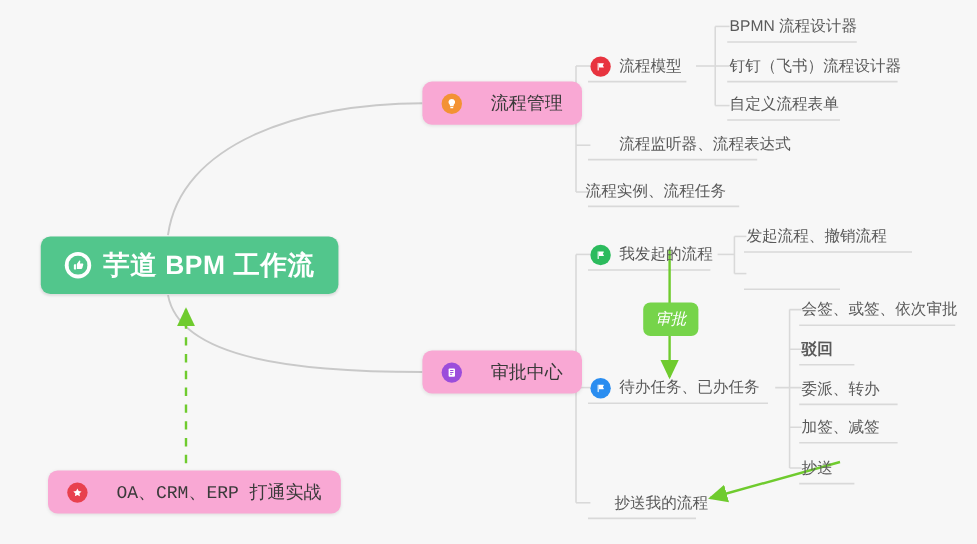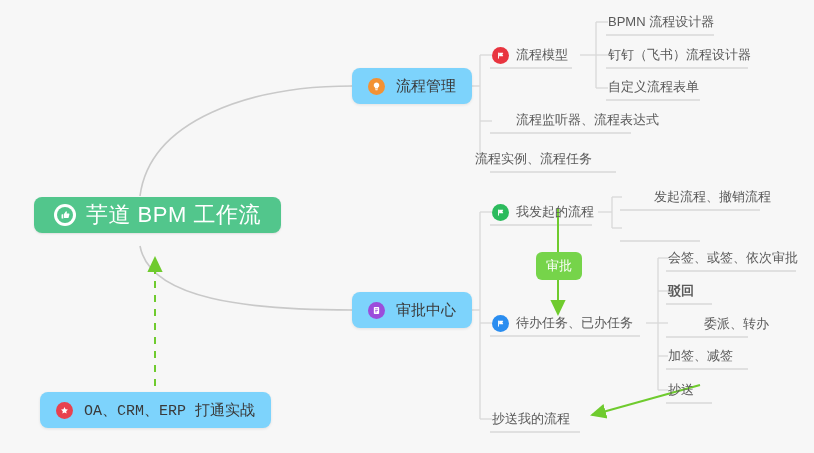--- a/index.html
+++ b/index.html
@@ -24,37 +24,38 @@
 
   
   .root-node {
     position: absolute;
     display: flex;
     align-items: center;
     gap: 10px;
     background: #52c68c;
     border-radius: 8px;
     padding: 0 20px;
-    height: 36px;
+    height: 48px;
     box-shadow: 0 1px 2px rgba(0,0,0,0.10);
+    font-weight: bold;
   }
   .root-label {
     color: #ffffff;
     font-size: 22px;
     letter-spacing: 0.5px;
     white-space: nowrap;
   }
 
   
   .card-node {
     position: absolute;
     display: flex;
     align-items: center;
-    gap: 11px;
-    background: #7dd3fc;
+    gap: 24px;
+    background: #f9a8d4;
     border-radius: 8px;
     padding: 0 16px;
     height: 36px;
     box-shadow: 0 1px 3px rgba(0,0,0,0.09);
     text-align: right;
   }
   .card-label {
     color: #3a3a3a;
     font-size: 15px;
     white-space: nowrap;
@@ -78,20 +79,21 @@
   
   .badge {
     position: absolute;
     display: flex;
     align-items: center;
     justify-content: center;
     background: #76d44a;
     border-radius: 6px;
     height: 28px;
     padding: 0 10px;
+    font-style: italic;
   }
   .badge-label {
     color: #ffffff;
     font-size: 13px;
     white-space: nowrap;
   }
 
   
   .dot {
     width: 17px;
@@ -257,35 +259,35 @@
   </div>
 
   <div class="leaf" style="left:608px; top:74px;">
     <span class="leaf-label">自定义流程表单</span>
   </div>
 
   <div class="leaf" style="left:492px; top:107px;margin-left:24px;">
     <span class="leaf-label">流程监听器、流程表达式</span>
   </div>
 
-  <div class="leaf" style="left:475px; top:146px;">
+  <div class="leaf" style="left:488px; top:146px;">
     <span class="leaf-label">流程实例、流程任务</span>
   </div>
 
   <div class="leaf" style="left:492px; top:199px;">
     <span class="dot" style="background:#2cbb5d;">
       <svg width="11" height="11" viewBox="0 0 12 12">
         <rect x="3.3" y="2.6" width="1" height="7" rx="0.5" fill="#fff"></rect>
         <path d="M4.5 2.9h4.1c.35 0 .5.3.3.58L8 4.9l.9 1.42c.2.28.05.58-.3.58H4.5V2.9z" fill="#fff"></path>
       </svg>
     </span>
     <span class="leaf-label">我发起的流程</span>
   </div>
 
-  <div class="leaf" style="left:622px; top:184px;margin-left:32px;">
+  <div class="leaf" style="left:622px; top:184px;">
     <span class="leaf-label">发起流程、撤销流程</span>
   </div>
 
 
   <div class="leaf" style="left:668px; top:245px;">
     <span class="leaf-label">会签、或签、依次审批</span>
   </div>
 
   <div class="leaf" style="left:492px; top:310px;">
     <span class="dot" style="background:#2a8df0;">
@@ -294,33 +296,33 @@
         <path d="M4.5 2.9h4.1c.35 0 .5.3.3.58L8 4.9l.9 1.42c.2.28.05.58-.3.58H4.5V2.9z" fill="#fff"></path>
       </svg>
     </span>
     <span class="leaf-label">待办任务、已办任务</span>
   </div>
 
   <div class="leaf" style="left:668px; top:278px;font-weight:bold;">
     <span class="leaf-label">驳回</span>
   </div>
 
-  <div class="leaf" style="left:704px; top:311px;">
+  <div class="leaf" style="left:668px; top:311px;">
     <span class="leaf-label">委派、转办</span>
   </div>
 
   <div class="leaf" style="left:668px; top:343px;text-align:center;">
     <span class="leaf-label">加签、减签</span>
   </div>
 
   <div class="leaf" style="left:668px; top:377px;">
     <span class="leaf-label">抄送</span>
   </div>
 
-  <div class="leaf" style="left:492px; top:406px;justify-content:flex-end;">
+  <div class="leaf" style="left:512px; top:406px;justify-content:flex-end;">
     <span class="leaf-label">抄送我的流程</span>
   </div>
 
   <div class="badge" style="left:536px; top:252px;">
     <span class="badge-label">审批</span>
   </div>
 
   <div class="card-node" style="left:40px; top:392px;font-family:Liberation Mono, monospace;">
     <span class="dot" style="background:#e8414e;">
       <svg width="11" height="11" viewBox="0 0 12 12">

